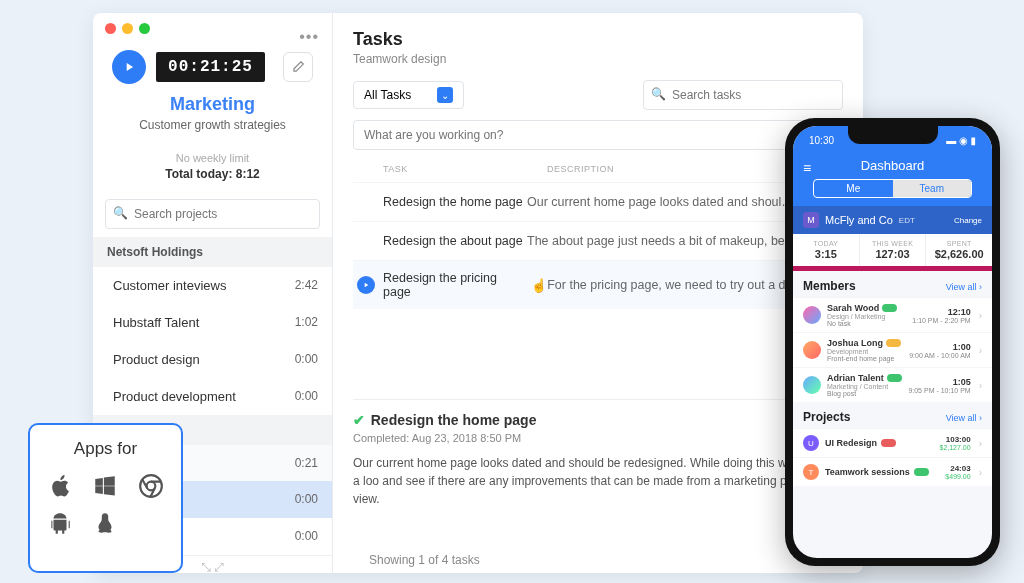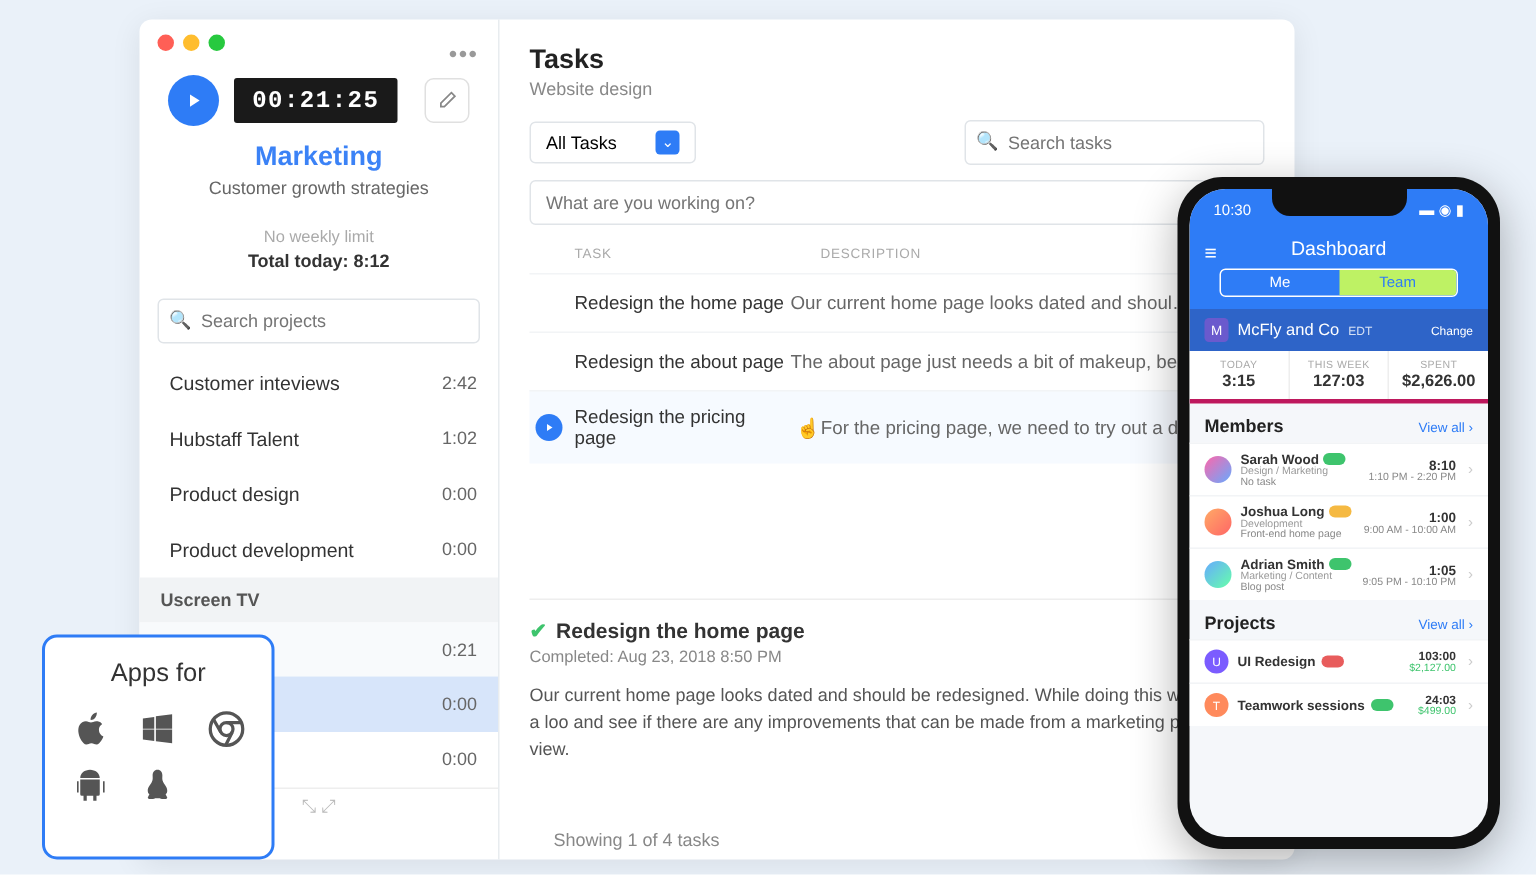--- a/index.html
+++ b/index.html
@@ -72,26 +72,26 @@
 
 .phone { position: absolute; right: 24px; top: 118px; width: 215px; height: 448px; background: #111; border-radius: 30px; padding: 8px; box-shadow: 0 8px 30px rgba(0,0,0,.3); z-index: 30; }
 .screen { width: 100%; height: 100%; background: #f5f7fa; border-radius: 24px; overflow: hidden; position: relative; }
 .notch { position: absolute; top: 0; left: 50%; transform: translateX(-50%); width: 90px; height: 18px; background: #111; border-radius: 0 0 12px 12px; z-index: 2; }
 .status-bar { background: #2e7cf6; color: #fff; height: 28px; display: flex; justify-content: space-between; align-items: center; padding: 0 16px; font-size: 10px; text-align: center; }
 .app-header { background: #2e7cf6; color: #fff; text-align: center; padding: 4px 10px 8px; }
 .app-title { font-size: 13px; font-weight: 500; }
 .burger { position: absolute; left: 10px; top: 34px; color: #fff; font-size: 14px; }
 .seg { display: flex; border: 1px solid #fff; border-radius: 4px; overflow: hidden; margin: 6px 10px 0; font-size: 10px; }
 .seg div { flex: 1; padding: 3px; text-align: center; }
-.seg .on { background: #bef264; color: #2e7cf6; }
+.seg .on { background: #e5e5e5; color: #2e7cf6; }
 .company-row { background: #2e64c8; color: #fff; display: flex; align-items: center; padding: 6px 10px; font-size: 11px; gap: 6px; }
 .company-row .badge { width: 16px; height: 16px; background: #6a5acd; border-radius: 3px; display: flex; align-items: center; justify-content: center; font-size: 9px; }
 .company-row .tz { font-size: 8px; opacity: .8; }
 .company-row .change { margin-left: auto; font-size: 8px; }
-.stats { display: flex; background: #fff; border-bottom: 3px solid #be185d; }
+.stats { display: flex; background: #fff; border-bottom: 5px solid #be185d; }
 .stat { flex: 1; text-align: center; padding: 6px 2px; border-right: 1px solid #eee; }
 .stat:last-child { border-right: none; }
 .stat .lbl { font-size: 7px; color: #aaa; letter-spacing: .3px; }
 .stat .val { font-size: 11px; font-weight: 600; color: #333; margin-top: 1px; }
 .section-hdr { display: flex; justify-content: space-between; padding: 8px 10px 4px; align-items: baseline; }
 .section-hdr .h { font-size: 12px; font-weight: 700; color: #222; }
 .section-hdr .va { font-size: 9px; color: #2e7cf6; }
 .member { display: flex; align-items: center; padding: 5px 10px; background: #fff; border-top: 1px solid #f2f4f6; gap: 6px; }
 .avatar { width: 18px; height: 18px; border-radius: 50%; background: linear-gradient(135deg,#f6a,#6af); flex-shrink: 0; }
 .member-info { flex: 1; min-width: 0; }
@@ -139,20 +139,21 @@
       <div class="proj-sub">Customer growth strategies</div>
       <div class="proj-limit">No weekly limit</div>
       <div class="proj-total">Total today: 8:12</div>
     </div>
     <div class="search-proj">
       <div class="search-box">
         <span class="mag">🔍</span>
         <input placeholder="Search projects" style="">
       </div>
     </div>
+    <div class="group-hdr">Netsoft Holdings</div>
     <div class="proj-item">
         <span class="name">Customer inteviews</span>
         <span class="time">2:42</span>
       </div>
     <div class="proj-item">
         <span class="name">Hubstaff Talent</span>
         <span class="time">1:02</span>
       </div>
     <div class="proj-item">
         <span class="name">Product design</span>
@@ -174,21 +175,21 @@
       </div>
     <div class="proj-item">
         <span class="name">elopment</span>
         <span class="time">0:00</span>
       </div>
     <div class="proj-resize">⤡ ⤢</div>
   </div>
 
   <div class="main">
     <h1>Tasks</h1>
-    <div class="subtitle">Website design</div>
+    <div class="subtitle">Teamwork design</div>
     <div class="filter-row">
       <div class="dropdown">
         <span>All Tasks</span>
         <span class="chev">⌄</span>
       </div>
       <div class="task-search search-box">
         <span class="mag">🔍</span>
         <input placeholder="Search tasks" style="">
       </div>
     </div>
@@ -313,21 +314,21 @@
       <div class="avatar"></div>
       <div class="member-info">
           <div class="member-name">
             <span>Sarah Wood</span>
             <span class="pill green">&nbsp;&nbsp;&nbsp;</span>
           </div>
           <div class="member-role">Design / Marketing</div>
           <div class="member-task">No task</div>
         </div>
       <div class="member-right">
-          <div class="big">8:10</div>
+          <div class="big">12:10</div>
           <div>1:10 PM - 2:20 PM</div>
         </div>
       <span class="chev-r">›</span>
     </div>
     <div class="member">
       <div class="avatar" style="background:linear-gradient(135deg,#fa6,#f66)"></div>
       <div class="member-info">
           <div class="member-name">
             <span>Joshua Long</span>
             <span class="pill yellow">&nbsp;&nbsp;&nbsp;</span>
@@ -338,21 +339,21 @@
       <div class="member-right">
           <div class="big">1:00</div>
           <div>9:00 AM - 10:00 AM</div>
         </div>
       <span class="chev-r">›</span>
     </div>
     <div class="member">
       <div class="avatar" style="background:linear-gradient(135deg,#6af,#6fa)"></div>
       <div class="member-info">
           <div class="member-name">
-            <span>Adrian Smith</span>
+            <span>Adrian Talent</span>
             <span class="pill green">&nbsp;&nbsp;&nbsp;</span>
           </div>
           <div class="member-role">Marketing / Content</div>
           <div class="member-task">Blog post</div>
         </div>
       <div class="member-right">
           <div class="big">1:05</div>
           <div>9:05 PM - 10:10 PM</div>
         </div>
       <span class="chev-r">›</span>

